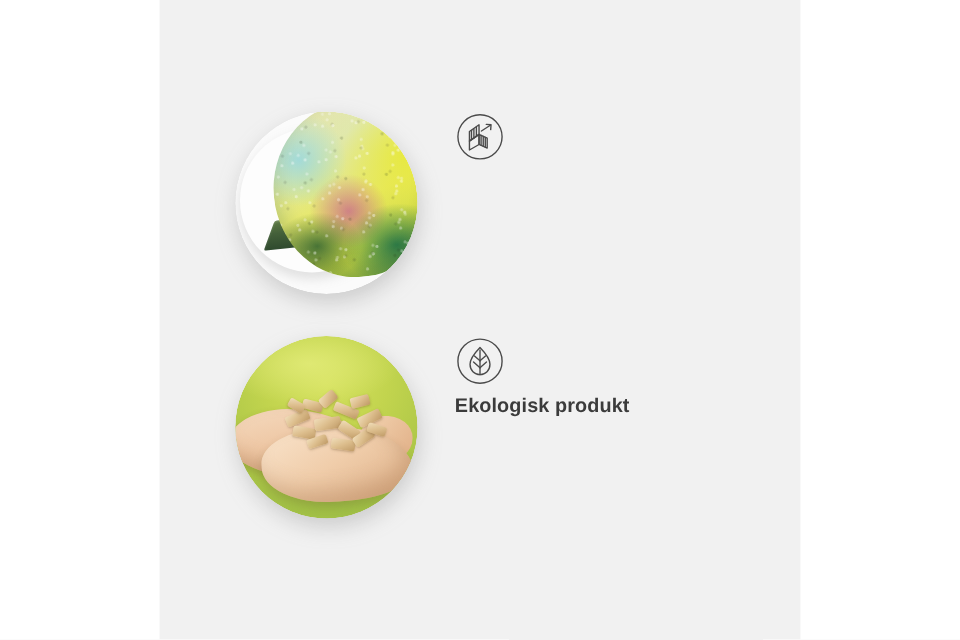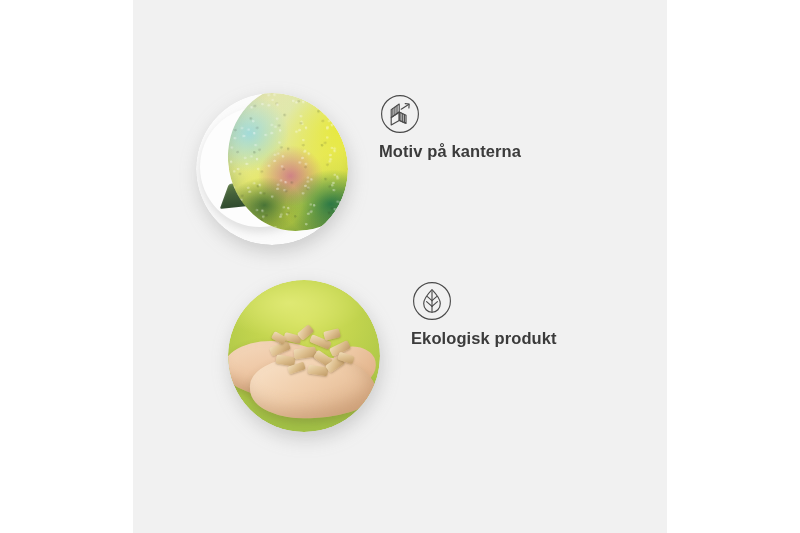--- a/index.html
+++ b/index.html
@@ -39,21 +39,21 @@
     width: 534px;
     height: 533px;
   }
 
   .feature {
     position: absolute;
     left: 0;
     width: 534px;
   }
   .feature.one { top: 93px;  height: 160px; }
-  .feature.two { top: 280px; height: 160px; margin-left: 32px; }
+  .feature.two { top: 280px; height: 160px; }
 
   
   .photo-wrap {
     position: absolute;
     left: 63px;
     top: 0;
     width: 152px;
     height: 152px;
   }
   .photo {
@@ -284,21 +284,20 @@
             <path d="M13.9 15.6 L13.9 23.3"></path>
             <path d="M15.9 14.2 L15.9 22.1"></path>
             <path d="M18.0 12.8 L18.0 20.8"></path>
             <path d="M21.9 19.8 L21.9 28.0"></path>
             <path d="M23.7 20.7 L23.7 28.9"></path>
             <path d="M25.4 21.5 L25.4 29.7"></path>
             <path d="M22.2 16.2 L29.6 11.4"></path>
             <path d="M26.2 10.6 L30.2 11.0 L29.9 15.0"></path>
           </svg>
         </div>
-        <h2 class="feature-title">Motiv på kanterna</h2>
       </div>
     </div>
 
     <div class="feature two">
 
       <div class="photo-wrap">
         <div class="photo">
           <div class="photo-inner">
             <div class="eco-scene">
               <div class="eco-blur-top"></div>

